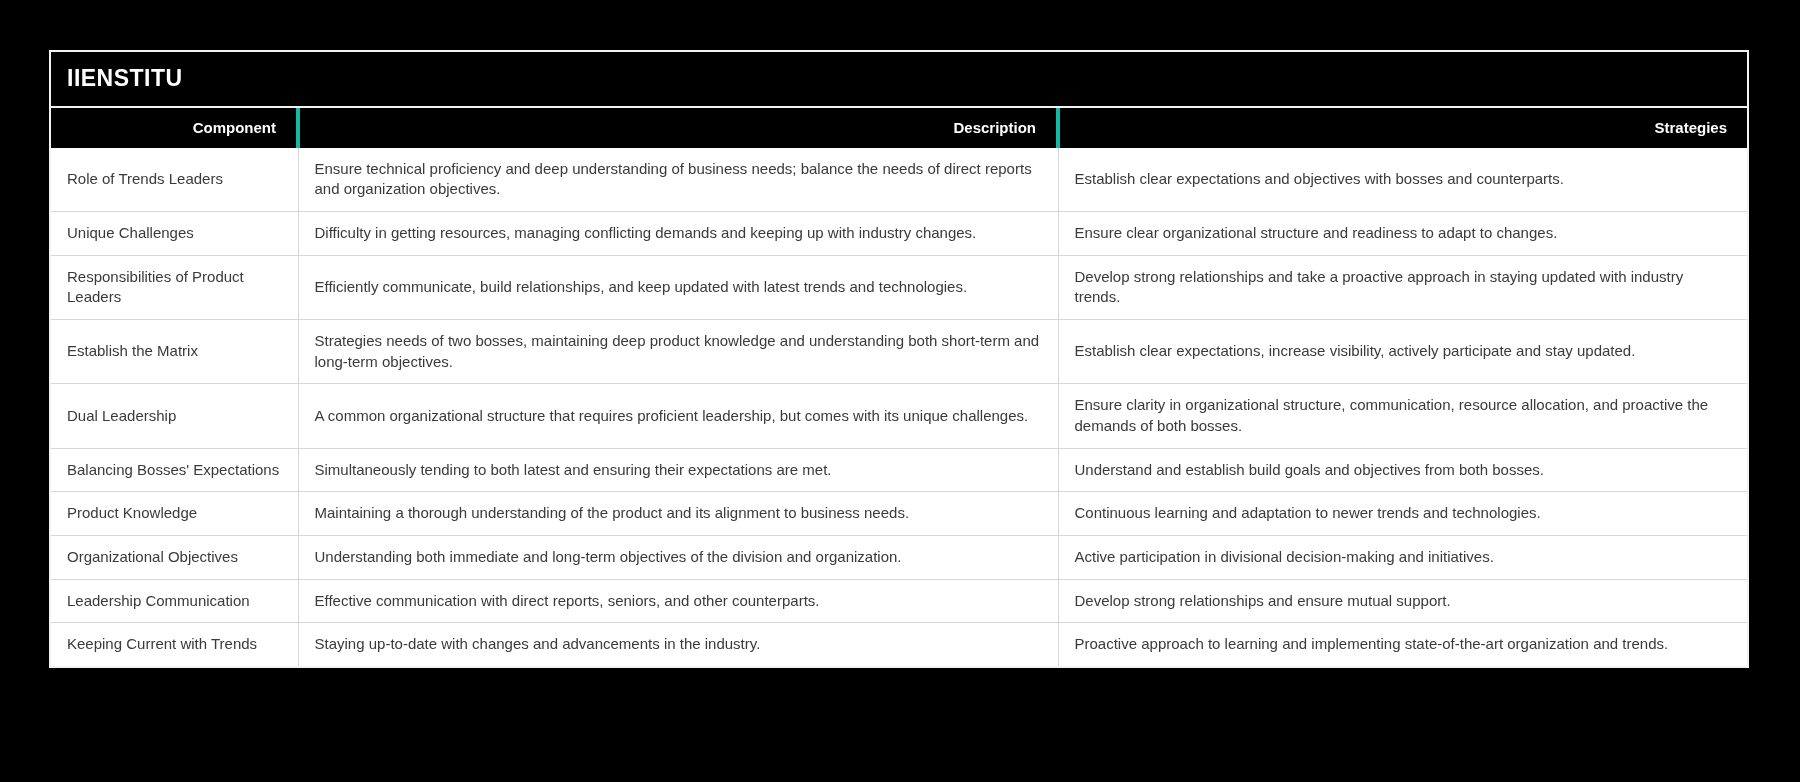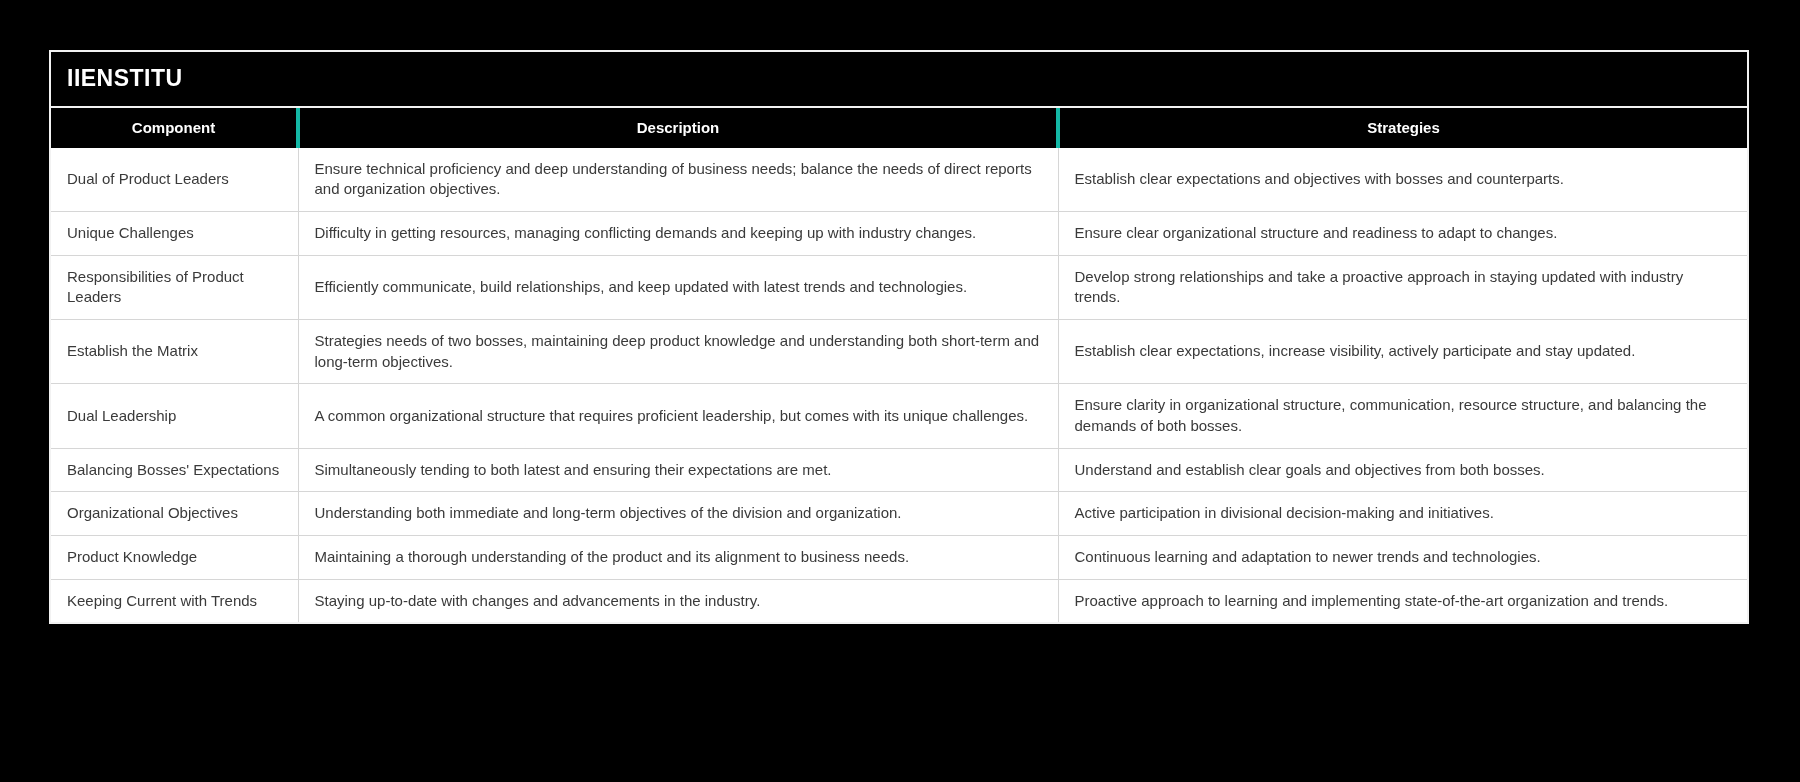--- a/index.html
+++ b/index.html
@@ -39,21 +39,21 @@
     width: 100%;
     border-collapse: collapse;
     table-layout: fixed;
   }
   col.c-component  { width: 247px; }
   col.c-description{ width: 760px; }
   col.c-strategies { width: auto;  }
   thead th {
     background: #000000;
     color: #ffffff;
-    text-align: center;
+    text-align: right;
     font-size: 15px;
     font-weight: bold;
     padding: 10px 20px;
     line-height: 1.3;
   }
   thead th + th {
     border-left: 4px solid #14b8a6;
   }
   tbody td {
     background: #ffffff;
@@ -87,21 +87,21 @@
       </colgroup>
       <thead>
         <tr>
           <th>Component</th>
           <th>Description</th>
           <th>Strategies</th>
         </tr>
       </thead>
       <tbody>
         <tr>
-          <td>Dual of Product Leaders</td>
+          <td>Role of Trends Leaders</td>
           <td>Ensure technical proficiency and deep understanding of business needs; balance the needs of direct reports and organization objectives.</td>
           <td>Establish clear expectations and objectives with bosses and counterparts.</td>
         </tr>
         <tr>
           <td>Unique Challenges</td>
           <td>Difficulty in getting resources, managing conflicting demands and keeping up with industry changes.</td>
           <td>Ensure clear organizational structure and readiness to adapt to changes.</td>
         </tr>
         <tr>
           <td>Responsibilities of Product Leaders</td>
@@ -109,36 +109,41 @@
           <td>Develop strong relationships and take a proactive approach in staying updated with industry trends.</td>
         </tr>
         <tr>
           <td>Establish the Matrix</td>
           <td>Strategies needs of two bosses, maintaining deep product knowledge and understanding both short-term and long-term objectives.</td>
           <td>Establish clear expectations, increase visibility, actively participate and stay updated.</td>
         </tr>
         <tr>
           <td>Dual Leadership</td>
           <td>A common organizational structure that requires proficient leadership, but comes with its unique challenges.</td>
-          <td>Ensure clarity in organizational structure, communication, resource structure, and balancing the demands of both bosses.</td>
+          <td>Ensure clarity in organizational structure, communication, resource allocation, and proactive the demands of both bosses.</td>
         </tr>
         <tr>
           <td>Balancing Bosses' Expectations</td>
           <td>Simultaneously tending to both latest and ensuring their expectations are met.</td>
-          <td>Understand and establish clear goals and objectives from both bosses.</td>
+          <td>Understand and establish build goals and objectives from both bosses.</td>
+        </tr>
+        <tr>
+          <td>Product Knowledge</td>
+          <td>Maintaining a thorough understanding of the product and its alignment to business needs.</td>
+          <td>Continuous learning and adaptation to newer trends and technologies.</td>
         </tr>
         <tr>
           <td>Organizational Objectives</td>
           <td>Understanding both immediate and long-term objectives of the division and organization.</td>
           <td>Active participation in divisional decision-making and initiatives.</td>
         </tr>
         <tr>
-          <td>Product Knowledge</td>
-          <td>Maintaining a thorough understanding of the product and its alignment to business needs.</td>
-          <td>Continuous learning and adaptation to newer trends and technologies.</td>
+          <td>Leadership Communication</td>
+          <td>Effective communication with direct reports, seniors, and other counterparts.</td>
+          <td>Develop strong relationships and ensure mutual support.</td>
         </tr>
         <tr>
           <td>Keeping Current with Trends</td>
           <td>Staying up-to-date with changes and advancements in the industry.</td>
           <td>Proactive approach to learning and implementing state-of-the-art organization and trends.</td>
         </tr>
       </tbody>
     </table>
 
   </div>

